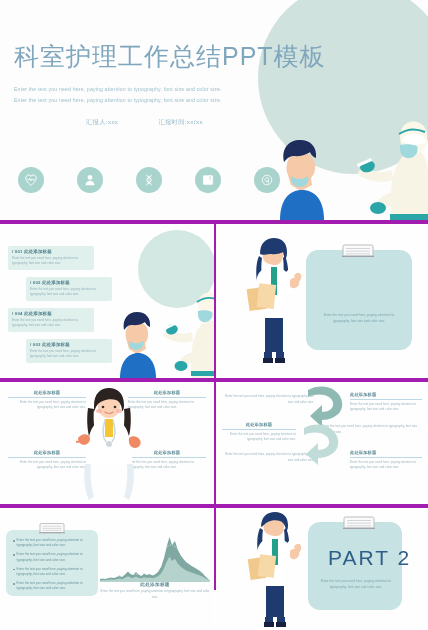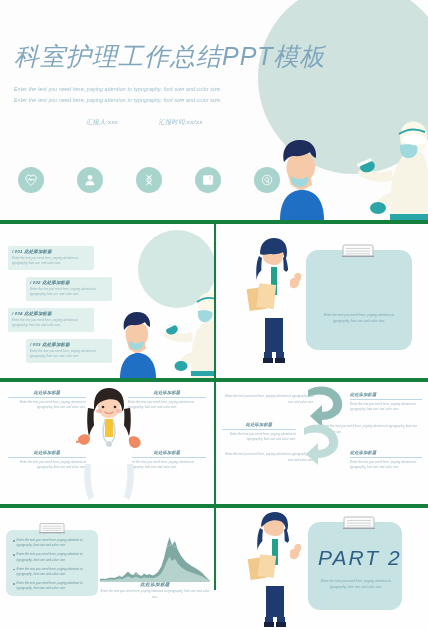--- a/index.html
+++ b/index.html
@@ -1,19 +1,19 @@
 <!DOCTYPE html>
 <html><head>
 <meta charset="utf-8">
 <style>
   * { margin:0; padding:0; box-sizing:border-box; }
   html,body { width:428px; height:630px; background:#ffffff; overflow:hidden; }
   body { font-family:"Liberation Sans", sans-serif; color:#6d8a93; }
 
-  .page { position:relative; width:428px; height:590px; background:#15803d;font-style:italic; }
+  .page { position:relative; width:428px; height:590px; background:#a21caf; }
 
   
   .slide { position:absolute; background:#fefefe; overflow:hidden; }
 
   
   #slide-cover { left:0; top:0; width:428px; height:220px; background:#fdfdfd; }
   #cover-circle {
     position:absolute; right:-22px; top:-18px; width:192px; height:192px;
     border-radius:50%; background:#cfe2dd;
   }
@@ -111,21 +111,21 @@
   .cb-tx { font-size:3.1px; line-height:1.75; color:#6d949c; }
   #chart-plot { position:absolute; left:100px; top:26px; width:110px; height:48px; }
   #chart-label { position:absolute; left:100px; top:74px; width:110px; text-align:center; }
   #chart-label .cl-h { font-size:4.6px; color:#5b8b97; font-weight:bold; letter-spacing:.3px; }
   #chart-label .cl-p { font-size:3.1px; line-height:1.85; color:#9fb8c0; margin-top:2px; }
 
   
   #slide-part2 { left:216px; top:508px; width:212px; height:122px; }
   #p2-card  { left:92px; top:14px;  width:94px; height:88px; }
   #p2-clip  { left:126px; top:7px; }
-  #p2-title { left:102px; top:38px; }
+  #p2-title { left:112px; top:38px; }
   #p2-desc  { left:100px; top:70px; width:80px; }
   #part2-art { position:absolute; left:30px; top:2px; width:58px; height:118px; }
 </style>
 </head>
 <body>
 
 <div class="page">
 
   <div class="slide" id="slide-cover">
     <div id="cover-circle"></div>

